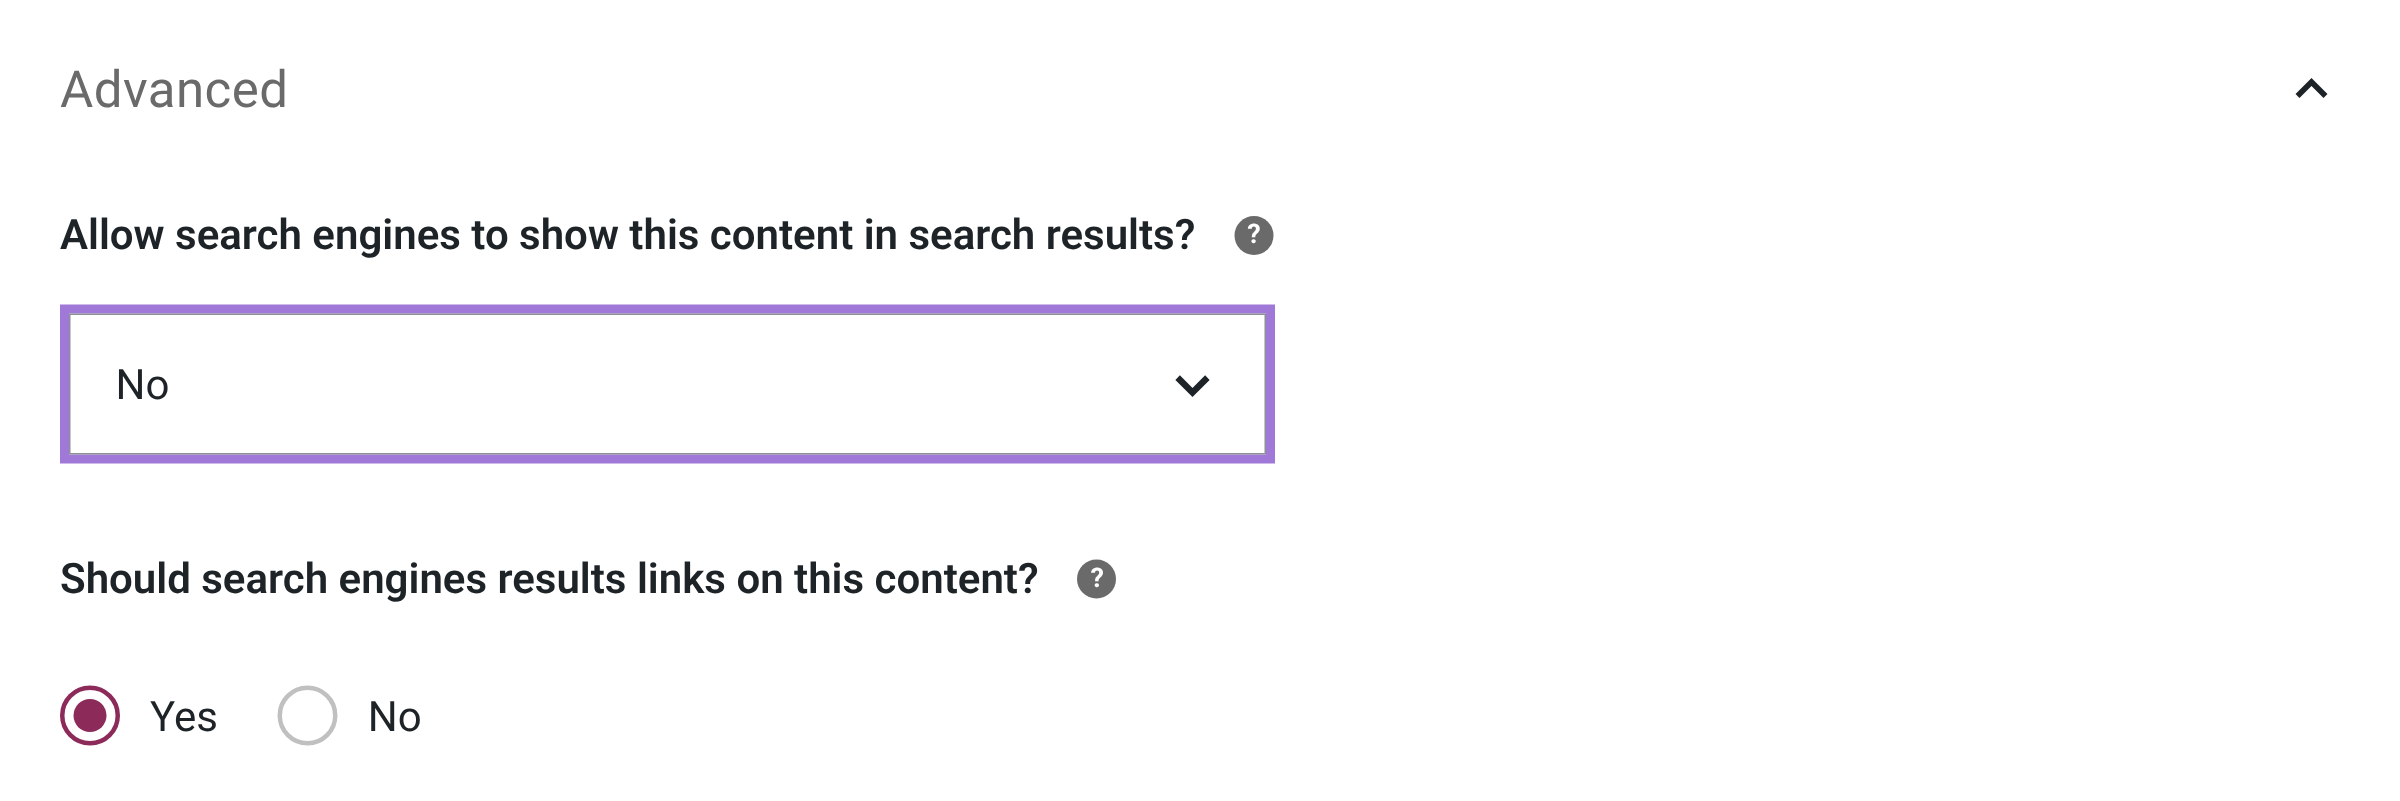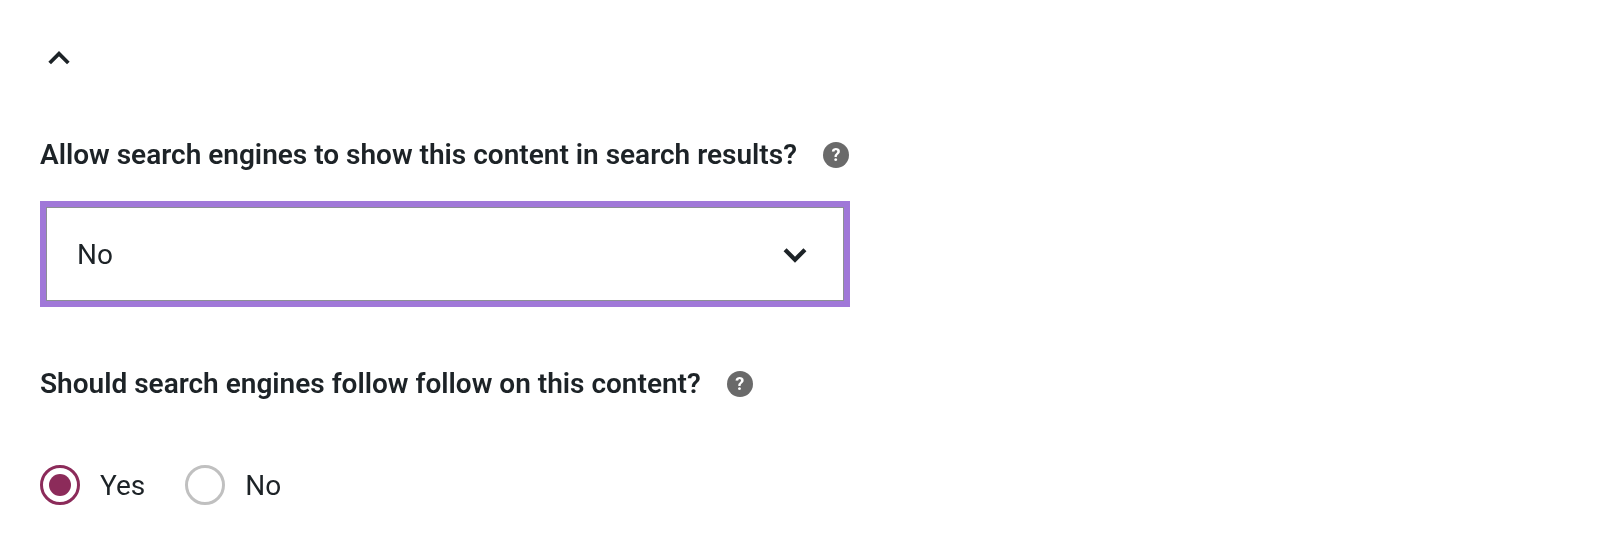--- a/index.html
+++ b/index.html
@@ -100,21 +100,21 @@
       width: 34px;
       height: 34px;
       stroke: #1d2327;
       stroke-width: 3;
       fill: none;
     }
     .radio-row {
       display: flex;
       gap: 40px;
       align-items: flex-start;
-      margin-top: 35px;
+      margin-top: 25px;
     }
     .radio-option {
       display: flex;
       align-items: center;
       gap: 20px;
       cursor: pointer;
     }
     .radio-outer {
       width: 40px;
       height: 40px;
@@ -137,20 +137,21 @@
     .radio-label {
       font-size: 28px;
       font-weight: 400;
       color: #1d2327;
     }
   </style>
 </head>
 <body>
 
 <div class="section-header">
+  <div class="section-title">Advanced</div>
   <div class="chevron-up">
     <svg viewBox="0 0 24 24">
         <polyline points="5,15 12,8 19,15"></polyline>
       </svg>
   </div>
 </div>
 
 <div class="field-group">
   <div class="field-label">
     <span>Allow search engines to show this content in search results?</span>
@@ -163,21 +164,21 @@
         <svg viewBox="0 0 24 24">
             <polyline points="5,9 12,16 19,9"></polyline>
           </svg>
       </span>
     </div>
   </div>
 </div>
 
 <div class="field-group">
   <div class="field-label">
-    <span>Should search engines follow follow on this content?</span>
+    <span>Should search engines results links on this content?</span>
     <span class="help-icon">?</span>
   </div>
   <div class="radio-row">
     <label class="radio-option">
       <span class="radio-outer">
         <span class="radio-inner"></span>
       </span>
       <span class="radio-label">Yes</span>
     </label>
     <label class="radio-option">

